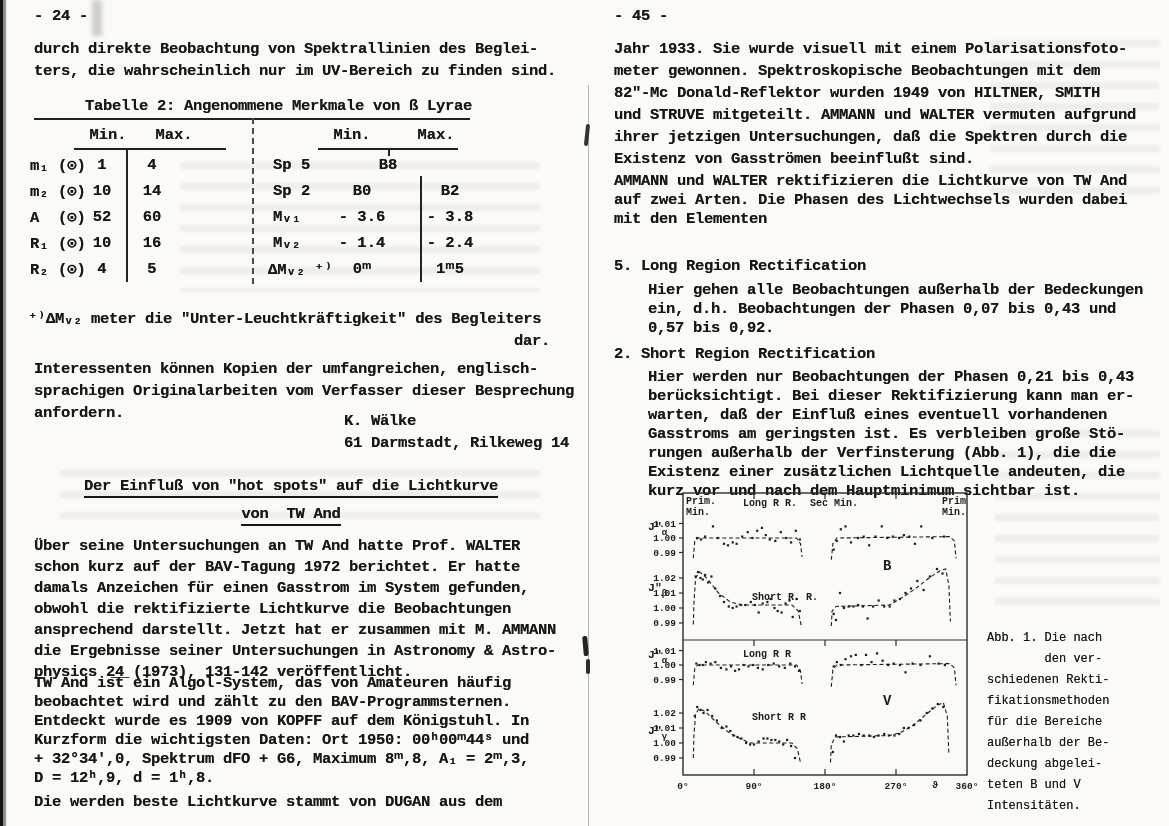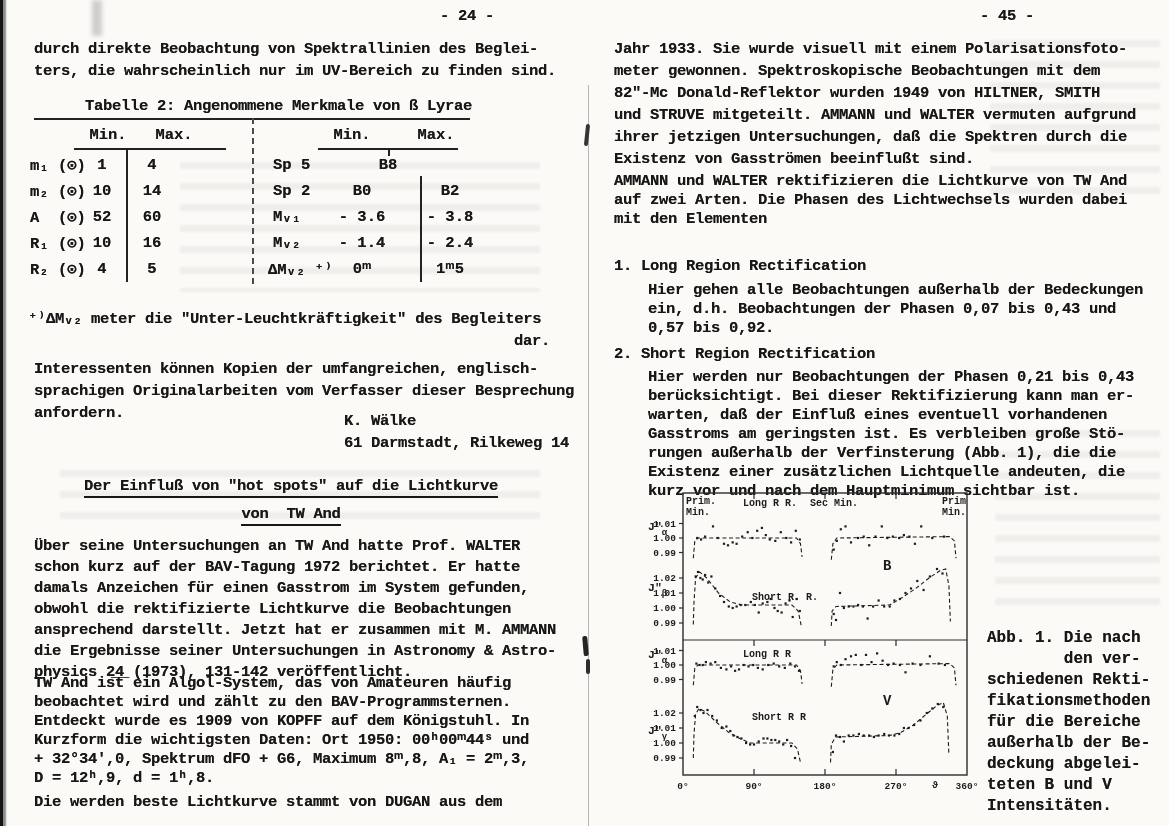--- a/index.html
+++ b/index.html
@@ -15,21 +15,21 @@
   .blk{
     position:absolute;left:34px;
     font-size:15.5px;font-weight:700;line-height:21px;
     text-shadow:0 0 .4px rgba(0,0,0,.65);
     letter-spacing:-0.3px;
   }
   .p25 .blk{left:30px}
   .lines{white-space:pre}
   .lh22{line-height:22px}
   .lh19{line-height:19px}
-  .pnum{width:460px;text-align:right}
+  .pnum{width:460px;text-align:left}
   .p25 .pnum{width:420px}
   .sig{left:344px}
   .center{width:546px;text-align:center;left:18px}
   .uline{border-bottom:2px solid #171717;padding-bottom:1px;white-space:pre}
   
   .tbl{position:absolute;left:30px;top:118px;width:445px;height:184px;
        font-size:15.5px;font-weight:700;text-shadow:0 0 .4px rgba(0,0,0,.65)}
   .tl{position:absolute;background:#222}
   .hrule{height:2px}
   .vrule{width:2px}
@@ -41,21 +41,21 @@
   #figsvg{position:absolute;left:56px;top:0}
   #figsvg .bx{fill:none;stroke:#2c2c2c;stroke-width:1.4}
   #figsvg line{stroke:#2c2c2c;stroke-width:1.2}
   #figsvg .pt{fill:#1c1c1c;stroke:none}
   #figsvg .dl{fill:none;stroke:#1c1c1c;stroke-width:1.1;stroke-dasharray:4 2.6}
   #figsvg text{fill:#1c1c1c;font-family:"Liberation Mono","DejaVu Sans Mono",monospace;font-weight:700}
   #figsvg .tk{font-size:9.5px}
   #figsvg .an{font-size:10px}
   #figsvg .big{font-size:14px}
   #figsvg .yl{font-size:11.5px}
-  .caption{position:absolute;left:403px;top:138px;font-size:16px;font-weight:700;
+  .caption{position:absolute;left:403px;top:138px;font-size:12px;font-weight:400;
            line-height:21px;white-space:pre;text-shadow:0 0 .4px rgba(0,0,0,.65)}
   
   .edge{position:absolute;left:0;top:0;width:7px;height:826px;
         background:linear-gradient(90deg,#151515 0 3px,#8a8a8a 3px 5px,rgba(150,150,150,0) 7px)}
   .gline{position:absolute;left:588px;top:85px;width:1px;height:741px;background:rgba(40,40,40,.32)}
   .gm1{position:absolute;left:585px;top:124px;width:4px;height:22px;background:#343434;border-radius:2px;transform:rotate(6deg)}
   .gm2{position:absolute;left:583px;top:636px;width:5px;height:20px;background:#242424;border-radius:2px;transform:rotate(-5deg)}
   .gm3{position:absolute;left:586px;top:659px;width:4px;height:15px;background:#2d2d2d;border-radius:2px}
   .sm1{position:absolute;left:92px;top:0;width:10px;height:36px;background:rgba(90,90,90,.28);filter:blur(2px)}
   .ghost{position:absolute;opacity:.09;filter:blur(1.3px);pointer-events:none;
@@ -165,21 +165,21 @@
   <div class="blk pnum" style="top:6px">- 45 -</div>
   <div class="blk lines lh22" style="top:38px">Jahr 1933. Sie wurde visuell mit einem Polarisationsfoto-
 meter gewonnen. Spektroskopische Beobachtungen mit dem
 82"-Mc Donald-Reflektor wurden 1949 von HILTNER, SMITH
 und STRUVE mitgeteilt. AMMANN und WALTER vermuten aufgrund
 ihrer jetzigen Untersuchungen, daß die Spektren durch die
 Existenz von Gasströmen beeinflußt sind.</div>
   <div class="blk lines lh19" style="top:172px">AMMANN und WALTER rektifizieren die Lichtkurve von TW And
 auf zwei Arten. Die Phasen des Lichtwechsels wurden dabei
 mit den Elementen</div>
-  <div class="blk lines" style="top:256px">1. Long Region Rectification</div>
+  <div class="blk lines" style="top:256px">5. Long Region Rectification</div>
   <div class="blk lines lh19" style="top:281px;left:64px">Hier gehen alle Beobachtungen außerhalb der Bedeckungen
 ein, d.h. Beobachtungen der Phasen 0,07 bis 0,43 und
 0,57 bis 0,92.</div>
   <div class="blk lines" style="top:344px">2. Short Region Rectification</div>
   <div class="blk lines lh19" style="top:368px;left:64px">Hier werden nur Beobachtungen der Phasen 0,21 bis 0,43
 berücksichtigt. Bei dieser Rektifizierung kann man er-
 warten, daß der Einfluß eines eventuell vorhandenen
 Gasstroms am geringsten ist. Es verbleiben große Stö-
 rungen außerhalb der Verfinsterung (Abb. 1), die die
 Existenz einer zusätzlichen Lichtquelle andeuten, die

